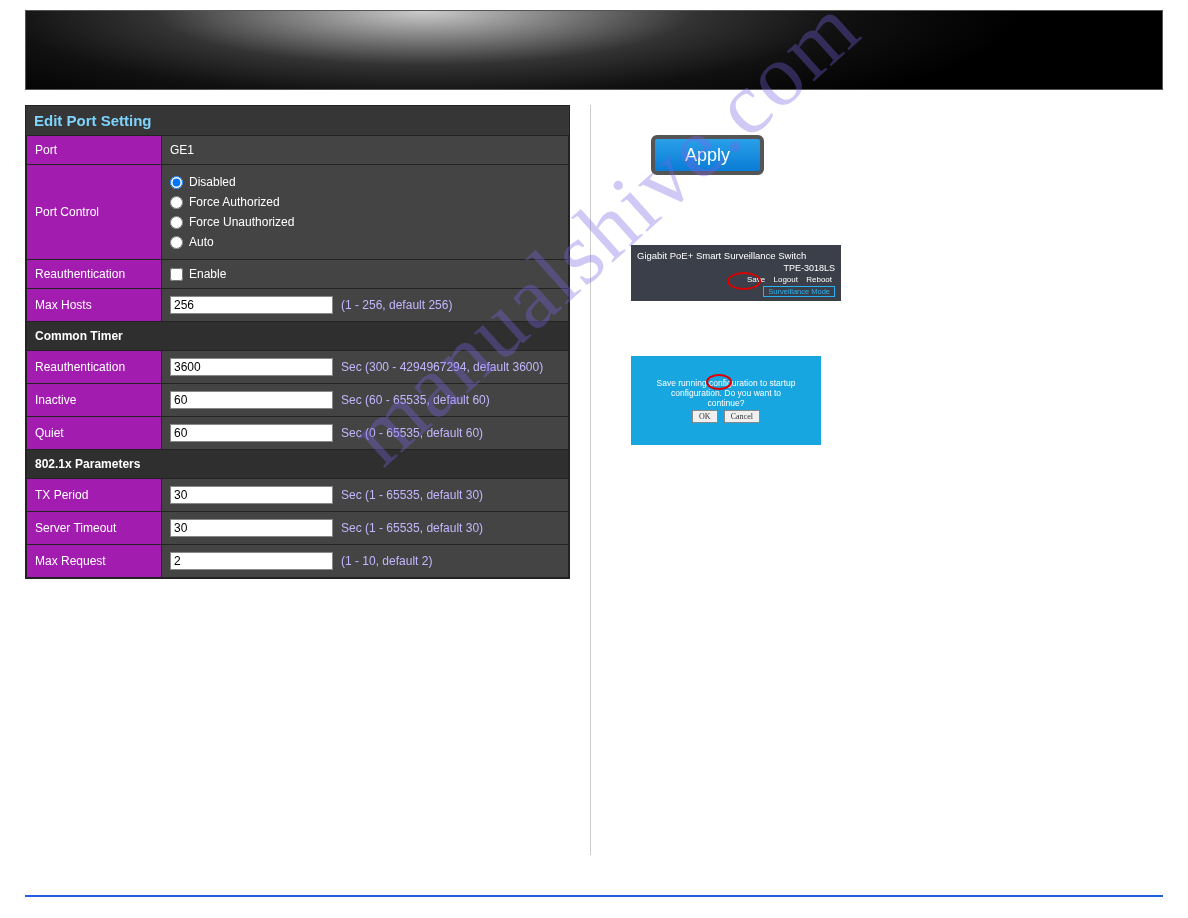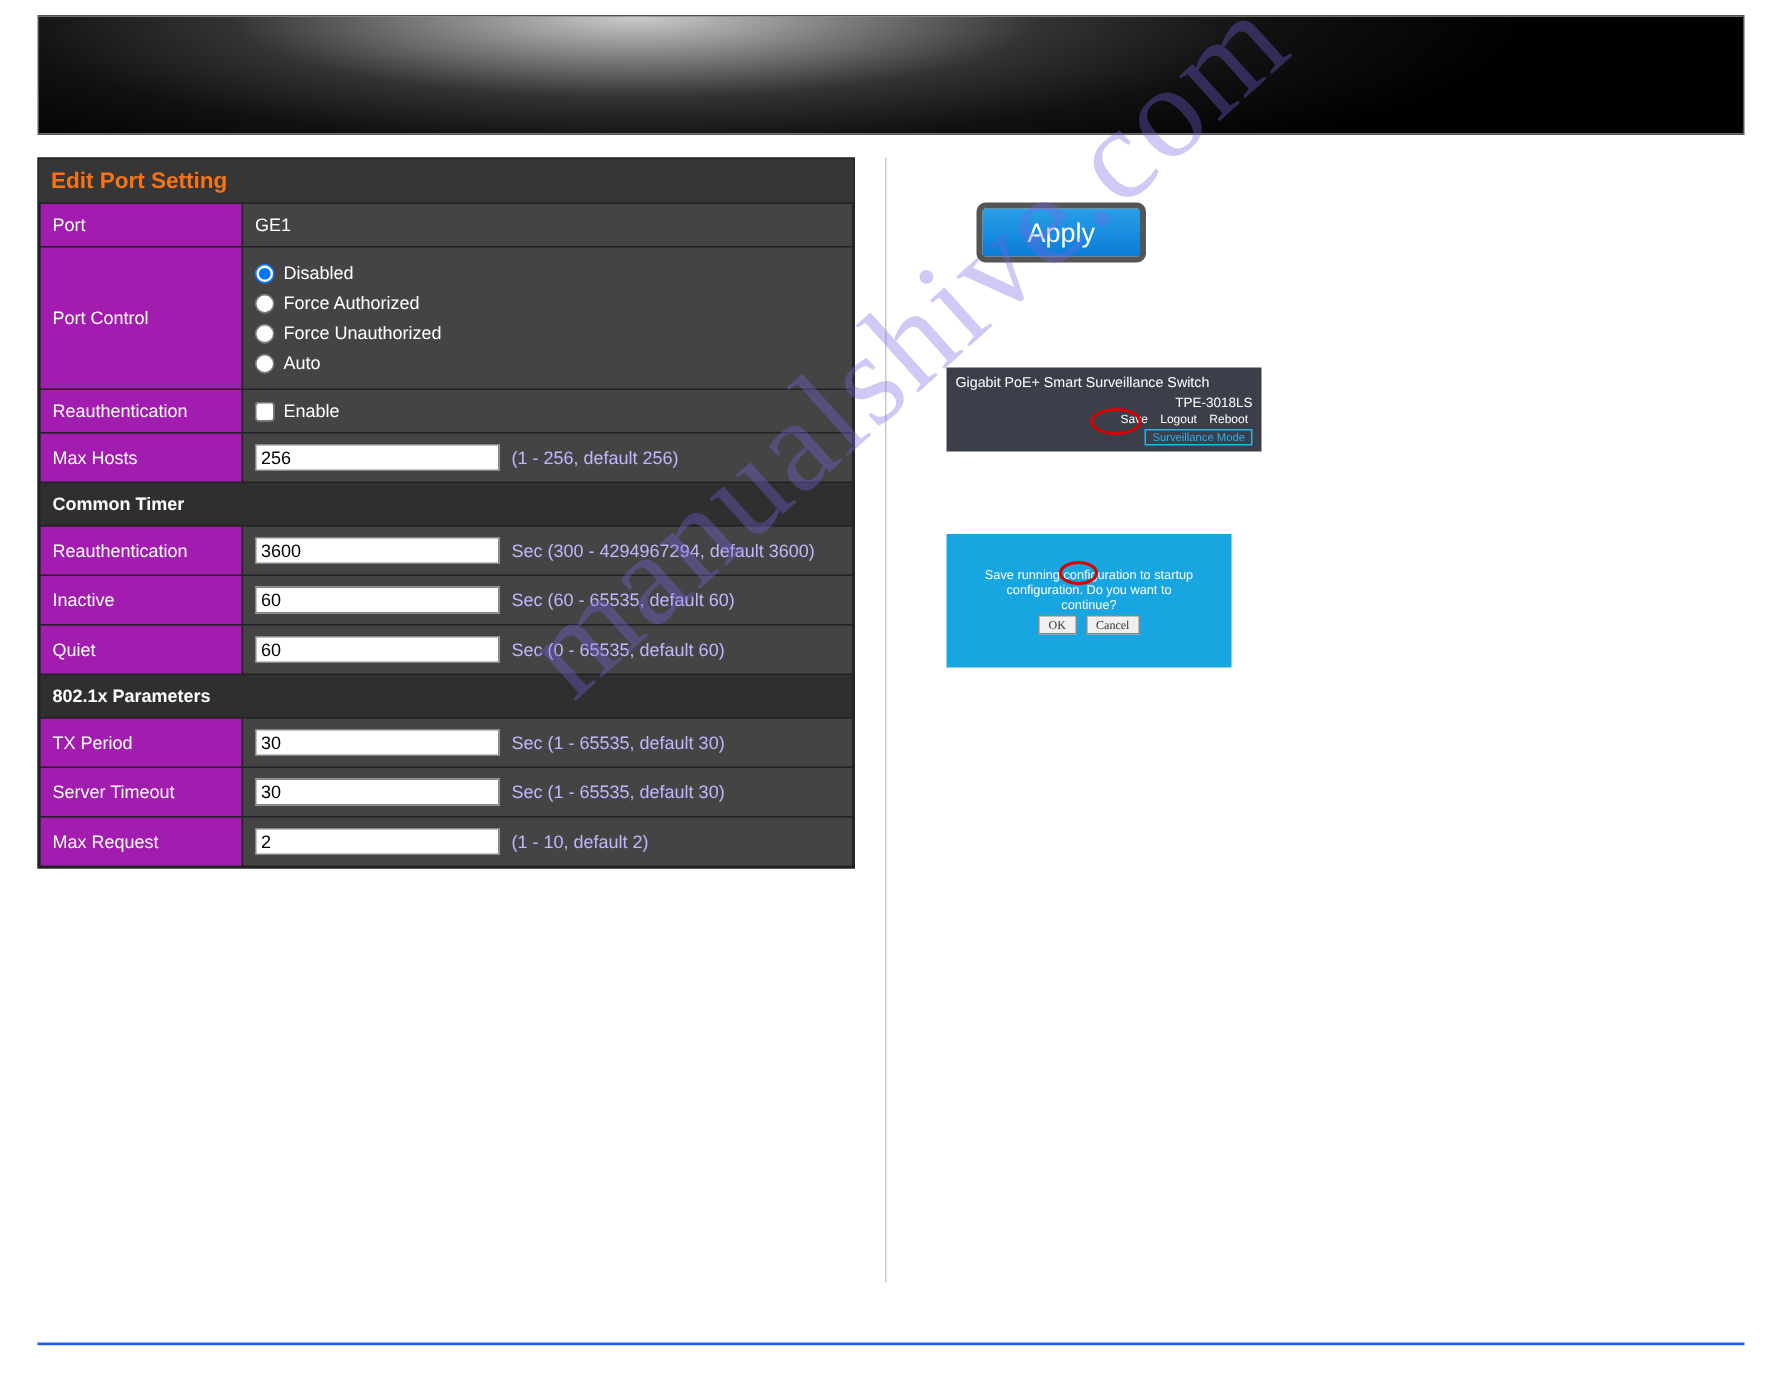--- a/index.html
+++ b/index.html
@@ -27,21 +27,21 @@
     border-left: 1px solid #ccc;
     height: 750px;
   }
   .panel {
     background: #363636;
     color: #fff;
     border: 1px solid #222;
   }
   .panel-title {
     background: #363636;
-    color: #f97316;
+    color: #7dd3fc;
     font-weight: bold;
     font-size: 15px;
     padding: 6px 8px;
   }
   table.form {
     width: 100%;
     border-collapse: collapse;
   }
   table.form td {
     border: 1px solid #222;

